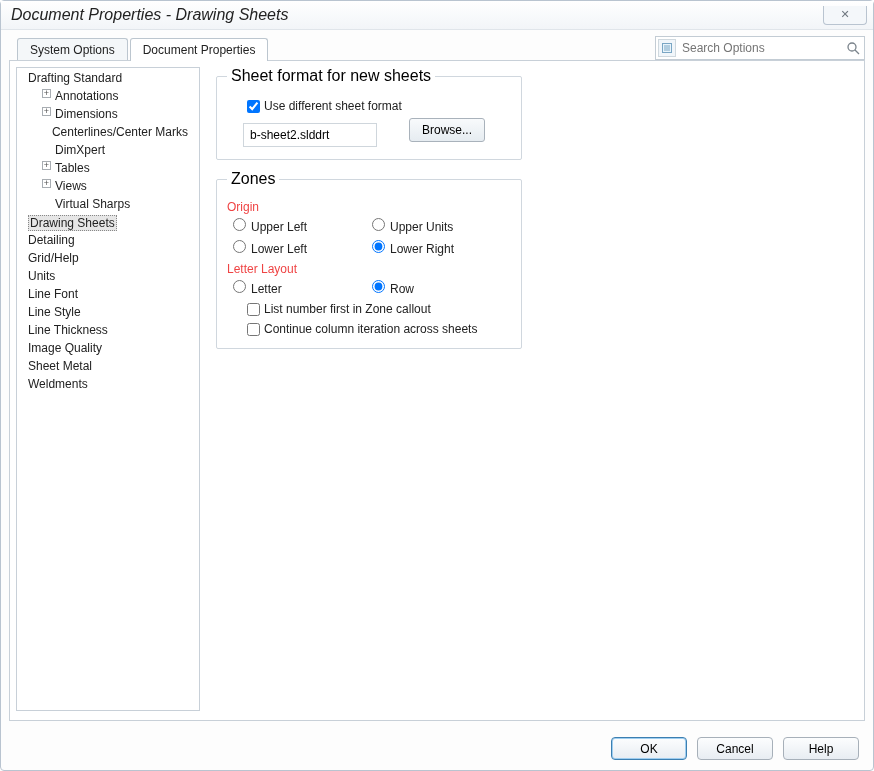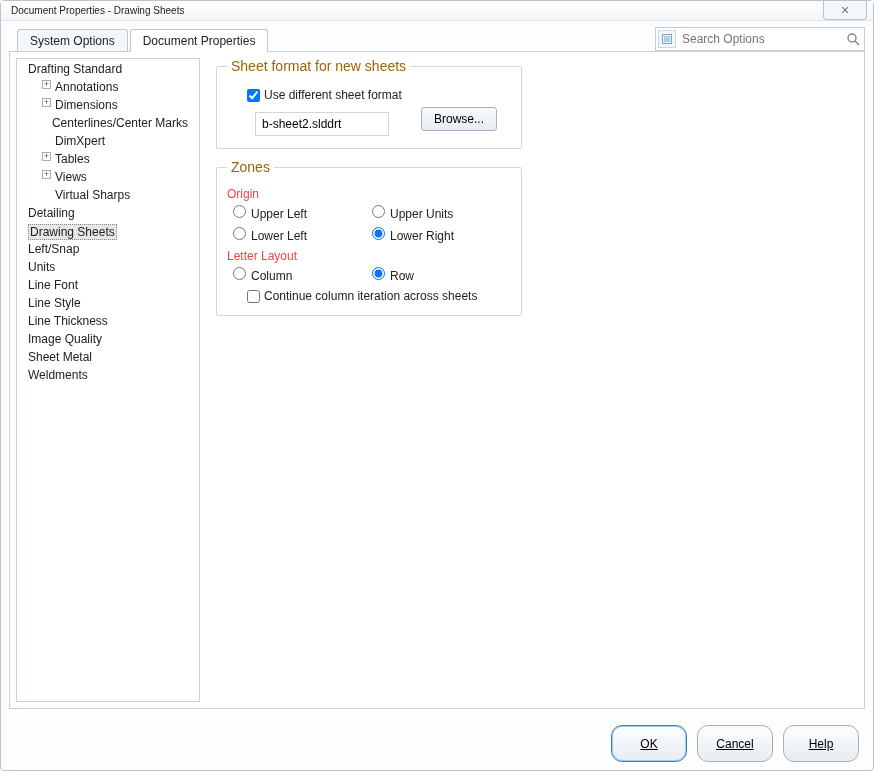--- a/index.html
+++ b/index.html
@@ -22,21 +22,22 @@
   .titlebar {
     height: 28px;
     display: flex;
     align-items: center;
     padding: 0 6px 0 10px;
     border-bottom: 1px solid #e0e5ea;
     background: linear-gradient(#ffffff, #f2f5f8);
   }
   .titlebar-text {
     flex: 1;
-    font-size: 10px;
+    font-size: 16px;
+    font-style: italic;
   }
   .close-btn {
     width: 42px;
     height: 18px;
     border: 1px solid #b9c4d0;
     border-top: none;
     border-radius: 0 0 4px 4px;
     display: flex;
     align-items: center;
     justify-content: center;
@@ -157,23 +158,23 @@
     padding: 6px 10px;
   }
   fieldset {
     border: 1px solid #d0d7de;
     border-radius: 2px;
     padding: 8px 10px 12px 10px;
     margin: 0 0 10px 0;
     width: 284px;
   }
   legend {
-    font-size: 14px;
+    font-size: 16px;
     padding: 0 4px;
-    color: #a16207;
+    color: #000000;
   }
   .sub-legend {
     color: #ef4444;
     margin: 4px 0 4px 0;
   }
   input[type=checkbox] {
     width:13px; height:13px; margin:0 4px 0 0; vertical-align:-2px;
   }
   .radio-grid {
     display: grid;
@@ -182,47 +183,46 @@
     margin-left: 6px;
     margin-bottom: 6px;
   }
   input[type=radio] { width:13px; height:13px; margin:0 5px 0 0; }
   .textbox {
     border: 1px solid #cfd6dc;
     height: 22px;
     padding: 0 6px;
     font: inherit;
     width: 120px;
-    margin-left: 28px;
+    margin-left: 16px;
     margin-top: 10px;
   }
   .browse-btn {
     height: 24px;
     padding: 0 12px;
     border: 1px solid #a9b2bb;
     background: linear-gradient(#f8fafc,#e6ecf1);
     border-radius: 3px;
     font: inherit;
     margin-left: 32px;
   }
   .check-row { margin: 6px 0 0 0; display:flex; align-items:center;padding-left:20px; }
   .footer {
     display: flex;
     justify-content: flex-end;
     padding: 8px 14px 10px 0;
     gap: 10px;
   }
   .footer button {
     width: 76px;
-    height: 37px;
+    height: 23px;
     border: 1px solid #a7b0b9;
-    border-radius: 11px;
+    border-radius: 4px;
     background: linear-gradient(#fcfdfe,#e8edf2);
     font: inherit;
-    text-decoration: underline;
   }
   .footer button.primary {
     border-color: #3c7fb1;
     box-shadow: 0 0 0 1px #9fcef0 inset;
   }
 </style>
 </head>
 <body>
 
 <div class="window">
@@ -290,28 +290,28 @@
       <div class="tree-item">
           <span class="indent"></span>
           <span class="exp">+</span>
           <span class="lbl">Views</span>
         </div>
       <div class="tree-item">
           <span class="indent"></span>
           <span class="exp blank"></span>
           <span class="lbl">Virtual Sharps</span>
         </div>
-      <div class="tree-item">
-          <span class="lbl">Detailing</span>
-        </div>
       <div class="tree-item selected">
           <span class="lbl">Drawing Sheets</span>
         </div>
       <div class="tree-item">
-          <span class="lbl">Left/Snap</span>
+          <span class="lbl">Detailing</span>
+        </div>
+      <div class="tree-item">
+          <span class="lbl">Grid/Help</span>
         </div>
       <div class="tree-item">
           <span class="lbl">Units</span>
         </div>
       <div class="tree-item">
           <span class="lbl">Line Font</span>
         </div>
       <div class="tree-item">
           <span class="lbl">Line Style</span>
         </div>
@@ -349,24 +349,28 @@
         <div class="sub-legend">Origin</div>
         <div class="radio-grid">
           <label class="radio-row"><input type="radio" name="origin" style=""><span>Upper Left</span></label>
           <label class="radio-row"><input type="radio" name="origin" style=""><span>Upper Units</span></label>
           <label class="radio-row"><input type="radio" name="origin" style=""><span>Lower Left</span></label>
           <label class="radio-row"><input type="radio" name="origin" checked="" style=""><span>Lower Right</span></label>
         </div>
 
         <div class="sub-legend">Letter Layout</div>
         <div class="radio-grid">
-          <label class="radio-row"><input type="radio" name="layout" style=""><span>Column</span></label>
+          <label class="radio-row"><input type="radio" name="layout" style=""><span>Letter</span></label>
           <label class="radio-row"><input type="radio" name="layout" checked="" style=""><span>Row</span></label>
         </div>
 
+        <label class="check-row">
+          <input type="checkbox" style="">
+          <span>List number first in Zone callout</span>
+        </label>
         <label class="check-row">
           <input type="checkbox" style="">
           <span>Continue column iteration across sheets</span>
         </label>
       </fieldset>
 
     </div>
   </div>
 
   <div class="footer">

